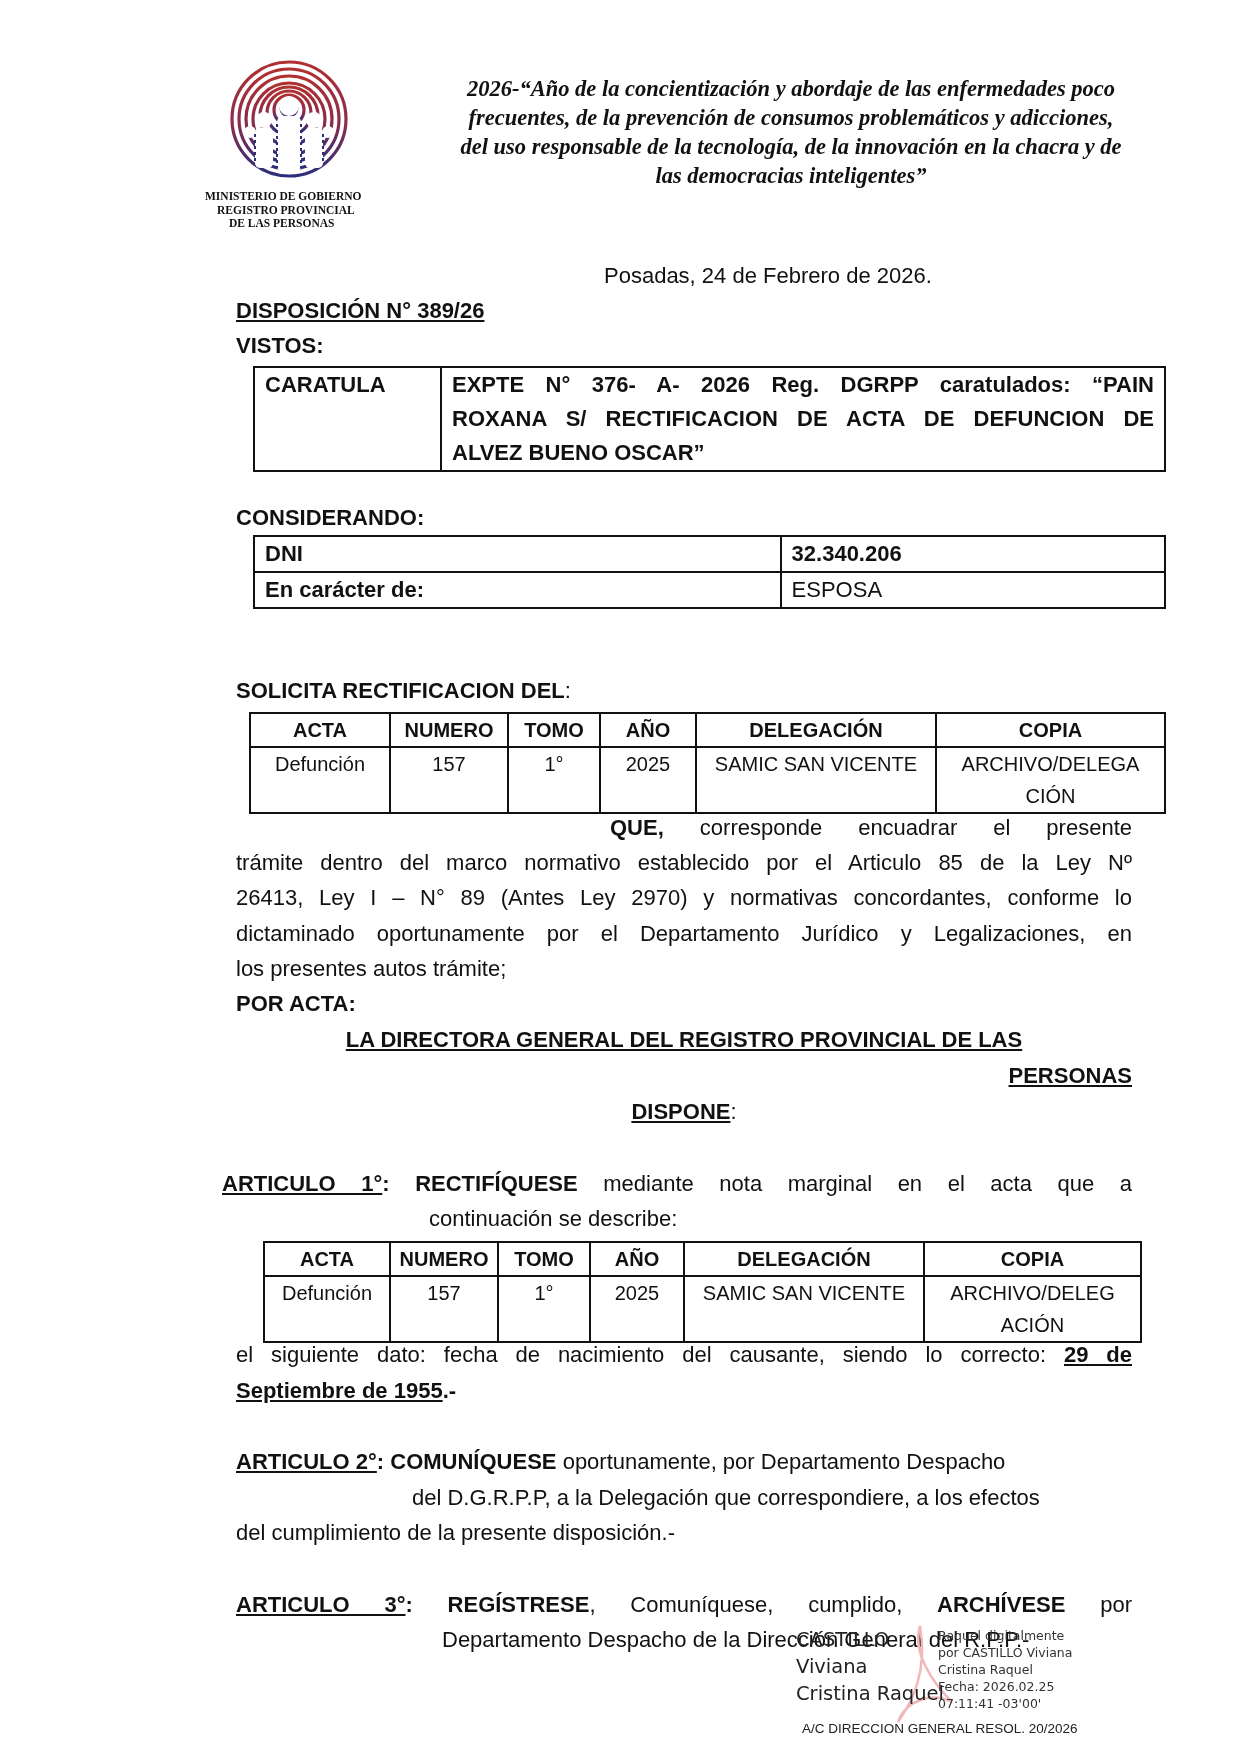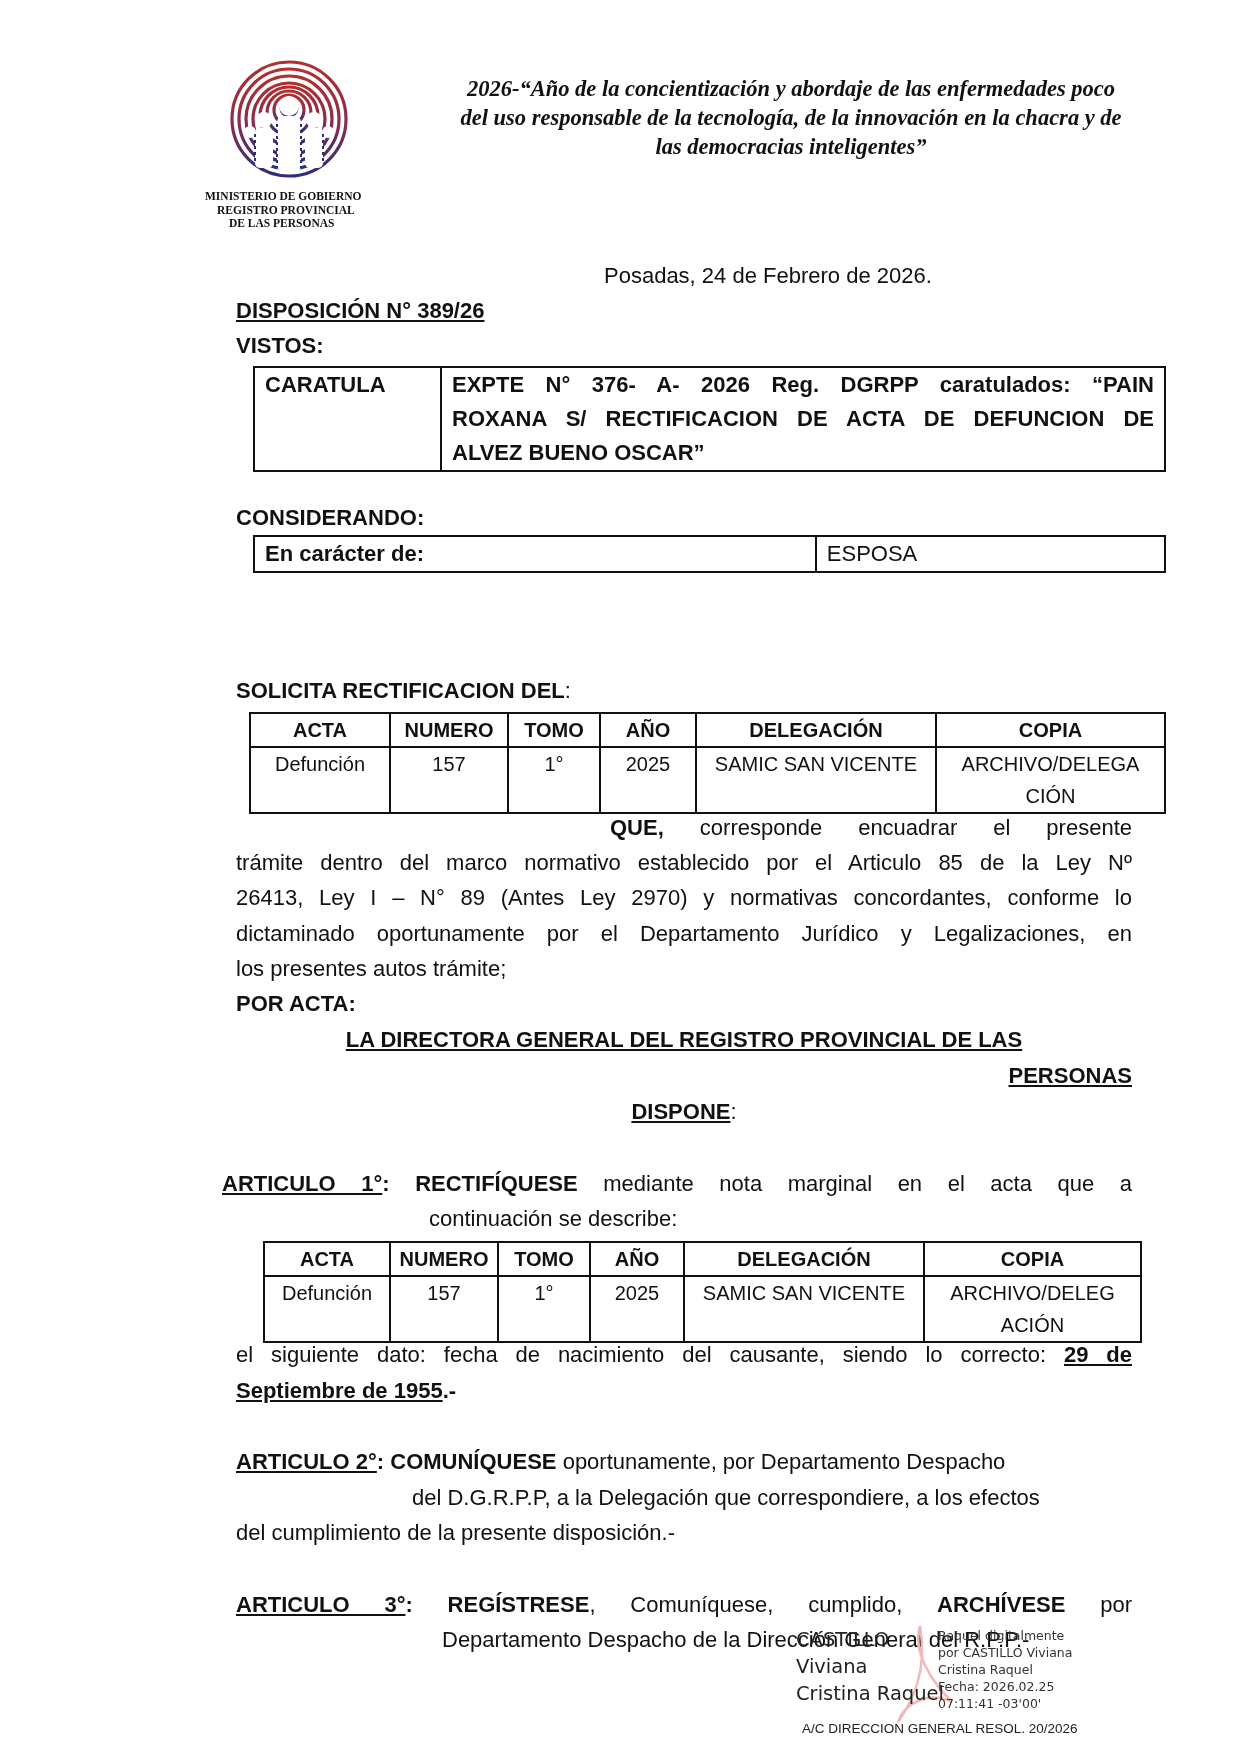--- a/index.html
+++ b/index.html
@@ -63,20 +63,21 @@
 </div>
 
 <div class="abs ministry">
   <div style="padding-left:0px">MINISTERIO DE GOBIERNO</div>
   <div style="padding-left:12px">REGISTRO PROVINCIAL</div>
   <div style="padding-left:24px">DE LAS PERSONAS</div>
 </div>
 
 <div class="abs motto">
   <div>2026-“Año de la concientización y abordaje de las enfermedades poco</div>
+  <div>frecuentes, de la prevención de consumos problemáticos y adicciones,</div>
   <div>del uso responsable de la tecnología, de la innovación en la chacra y de</div>
   <div>las democracias inteligentes”</div>
 </div>
 
 <div class="abs txt" style="left:604px; top:258px;">Posadas, 24 de Febrero de 2026.</div>
 
 <div class="abs txt b u" style="left:236px; top:293px;">DISPOSICIÓN N° 389/26</div>
 <div class="abs txt b" style="left:236px; top:328px;">VISTOS:</div>
 
 <table style="left:225px; top:366px; width:913px;">
@@ -88,20 +89,24 @@
       <div class="justify">ROXANA S/ RECTIFICACION DE ACTA DE DEFUNCION DE</div>
       <div>ALVEZ BUENO OSCAR”</div>
     </td>
   </tr>
 </tbody>
   </table>
 
 <div class="abs txt b" style="left:236px; top:500px;">CONSIDERANDO:</div>
 <table style="left:225px; top:535px; width:913px;">
   <tbody>
+  <tr>
+    <td class="b">DNI</td>
+    <td class="b">32.340.206</td>
+  </tr>
   <tr>
     <td class="b">En carácter de:</td>
     <td>ESPOSA</td>
   </tr>
 </tbody>
   </table>
 
 <div class="abs txt" style="left:236px; top:673px;"><span class="b">SOLICITA RECTIFICACION DEL</span><span>:</span></div>
 <table class="grid-t" style="left:221px; top:712px; width:917px;">
   <tbody>

